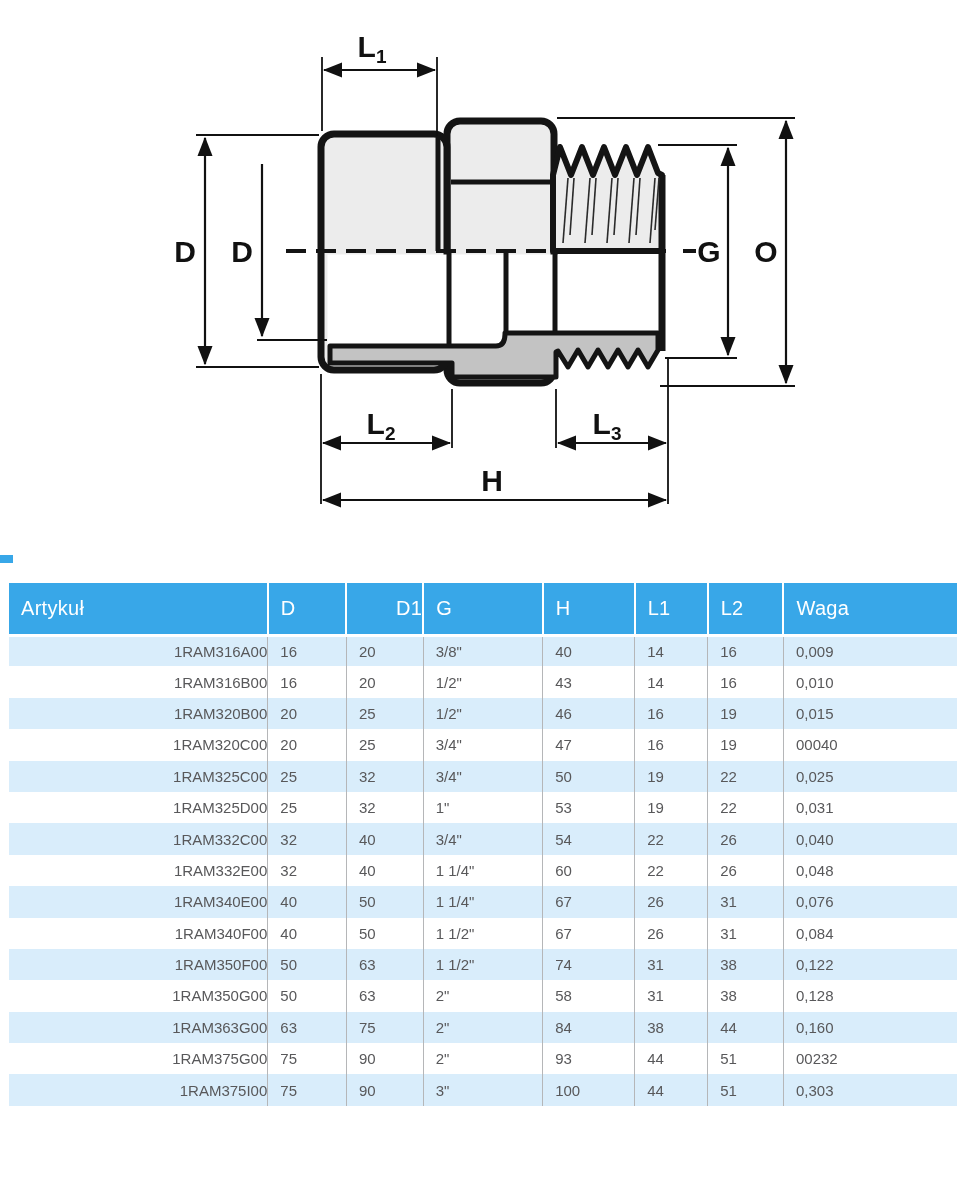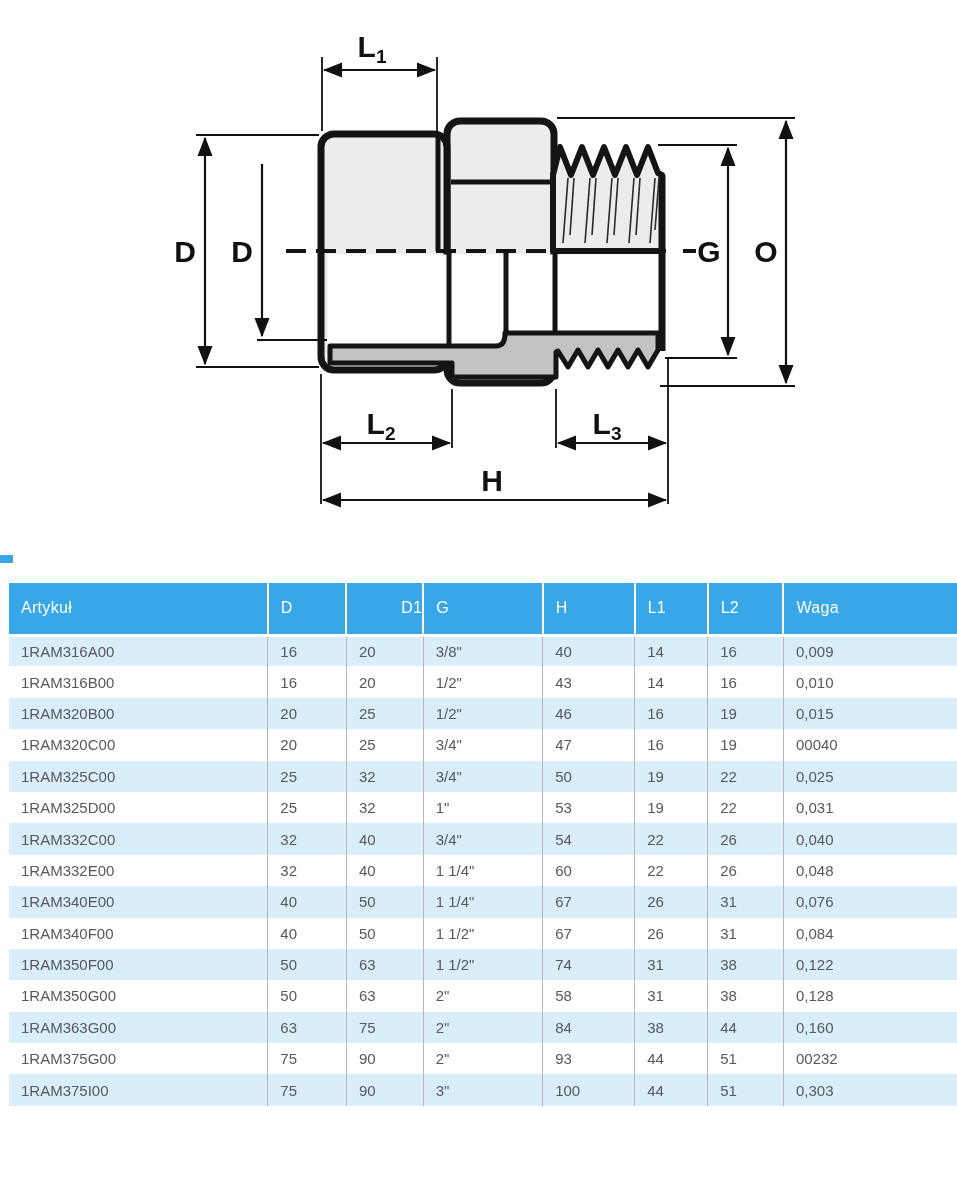--- a/index.html
+++ b/index.html
@@ -33,30 +33,30 @@
   svg .ext{stroke:#111111;stroke-width:1.8;fill:none;}
   svg .dlabel{font-family:"Liberation Sans",sans-serif;font-size:30px;font-weight:700;fill:#111111;text-anchor:middle;}
   svg .dsub{font-size:19px;}
   
   .fragment{position:absolute;left:0;top:555px;width:13px;height:8px;background:var(--accent);}
   
   .table-wrap{margin-left:9px;margin-top:31px;}
   table{border-collapse:collapse;table-layout:fixed;width:948px;}
   thead th{
     background:var(--accent);color:#ffffff;height:52px;text-align:left;
-    font-size:16px;font-weight:400;letter-spacing:.3px;padding:0 0 0 12px;
+    font-size:20px;font-weight:400;letter-spacing:.3px;padding:0 0 0 12px;
     border-left:2px solid #ffffff;border-bottom:3px solid #ffffff;
   }
   thead th:first-child{border-left:none;}
   tbody td{
     height:31.4px;font-size:15px;color:var(--body-text);
     padding:0 0 0 12px;border-left:1px solid var(--grid-line);
     white-space:nowrap;overflow:hidden;
   }
-  tbody td:first-child{border-left:none;}
+  tbody td:first-child{border-left:none;text-align:right;}
   tbody tr:nth-child(odd){background:var(--row-alt);}
   th:nth-child(1){width:27.3%;} th:nth-child(2){width:8.3%;}
   th:nth-child(3){width:8.1%;text-align:right;} th:nth-child(4){width:12.6%;}
   th:nth-child(5){width:9.7%;} th:nth-child(6){width:7.7%;}
   th:nth-child(7){width:8.0%;}
 </style>
 </head>
 <body>
 
 <div class="diagram-wrap">

